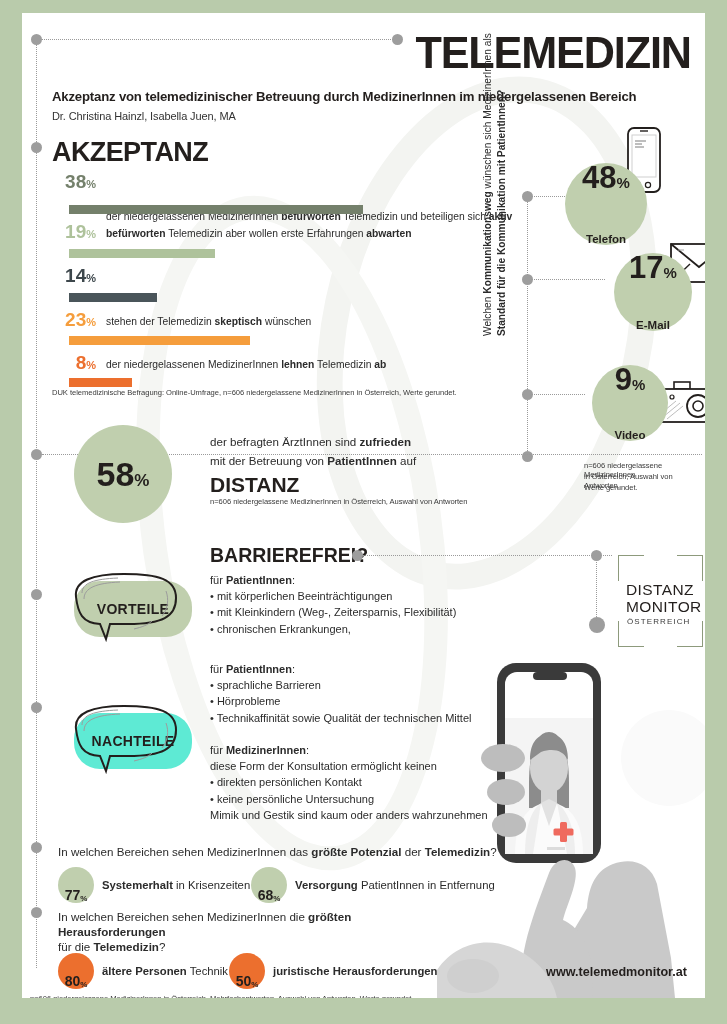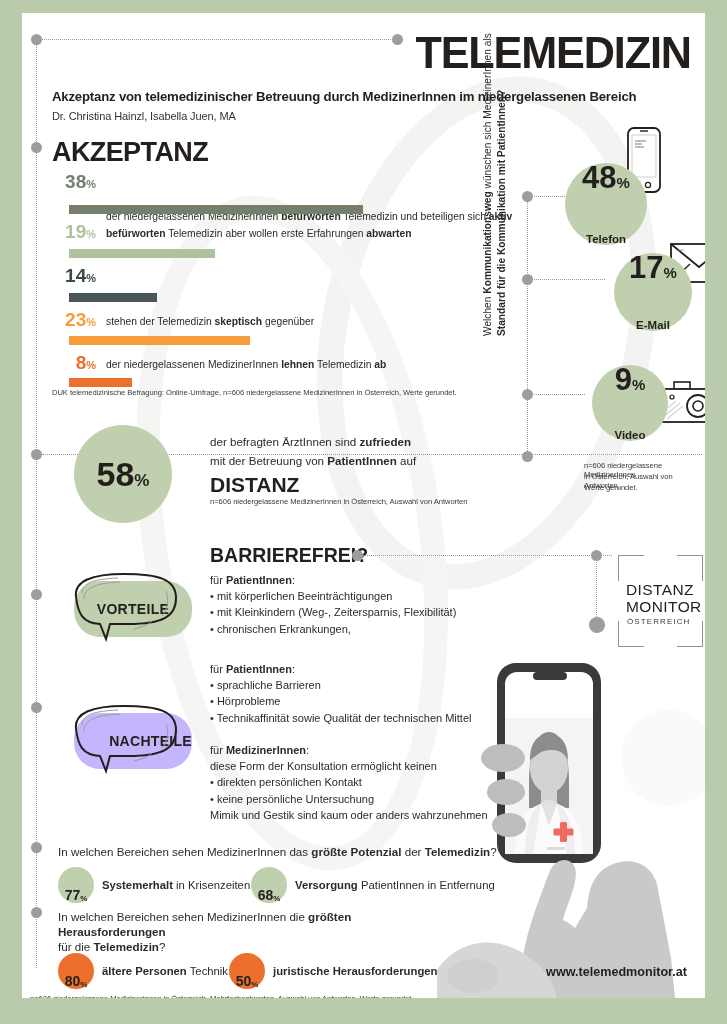--- a/index.html
+++ b/index.html
@@ -203,21 +203,21 @@
 
     <div class="pct" style="left:28px; top:252px; color:#3d474c;">
       <span>14</span><span class="u">%</span>
     </div>
     <div class="bar" style="top:280px; width:88px; background:#4a555a;"></div>
 
     <div class="pct" style="left:28px; top:296px; color:#f59d3c;">
       <span>23</span><span class="u">%</span>
     </div>
     <div class="barrow-label" style="left:84px; top:303px;">
-      <span>stehen der Telemedizin </span><b>skeptisch</b><span> gegenüber</span>
+      <span>stehen der Telemedizin </span><b>skeptisch</b><span> wünschen</span>
     </div>
     <div class="bar" style="top:323px; width:181px; background:#f59d3c;"></div>
 
     <div class="pct" style="left:28px; top:339px; color:#ec6f2e;">
       <span>8</span><span class="u">%</span>
     </div>
     <div class="barrow-label" style="left:84px; top:346px;">
       <span>der niedergelassenen MedizinerInnen </span><b>lehnen</b><span> Telemedizin </span><b>ab</b>
     </div>
     <div class="bar" style="top:365px; width:63px; background:#ec6f2e;"></div>
@@ -327,21 +327,21 @@
       <div>• chronischen Erkrankungen,</div>
     </div>
 
     <div class="bf-list" style="top:648px;">
       <div class="hd"><span>für </span><b>PatientInnen</b><span>:</span></div>
       <div>• sprachliche Barrieren</div>
       <div>• Hörprobleme</div>
       <div>• Technikaffinität sowie Qualität der technischen Mittel</div>
     </div>
 
-    <div class="bubble" style="left:52px; top:700px; background:#c4b5fd;justify-content:flex-end;">
+    <div class="bubble" style="left:52px; top:700px; background:#5eead4;">
       <span>NACHTEILE</span>
     </div>
     <svg class="sketch" style="left:40px; top:688px;" width="130" height="86" viewBox="0 0 130 86">
       <path d="M14,28 C12,12 30,5 62,5 C96,5 114,10 114,29 C114,48 100,55 66,55 L48,55 L44,70 L38,55 C20,54 16,44 14,28 Z" fill="none" stroke="#231f1d" stroke-width="2"></path>
       <path d="M20,24 C20,14 32,10 56,9" fill="none" stroke="#9c9c9c" stroke-width="1"></path>
       <path d="M22,30 C22,19 34,14 58,13" fill="none" stroke="#9c9c9c" stroke-width="1"></path>
       <path d="M104,22 C107,30 106,40 100,47" fill="none" stroke="#9c9c9c" stroke-width="1"></path>
       <path d="M72,60 C80,58 86,56 90,52" fill="none" stroke="#9c9c9c" stroke-width="1"></path>
     </svg>
 

